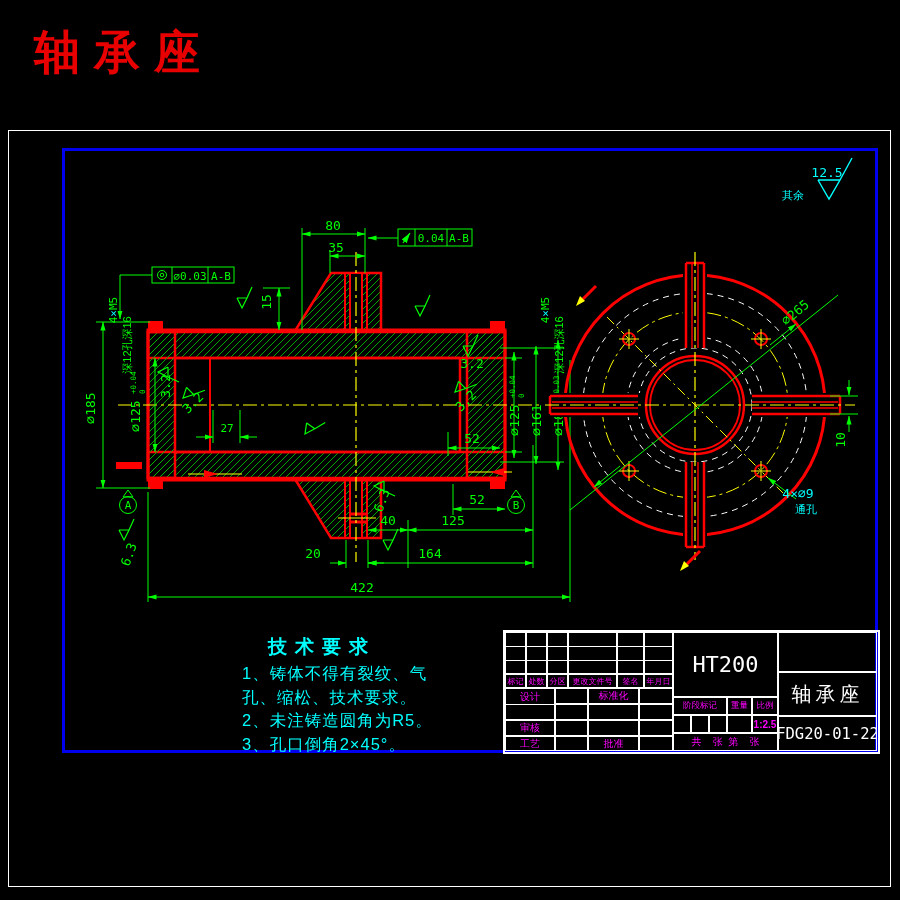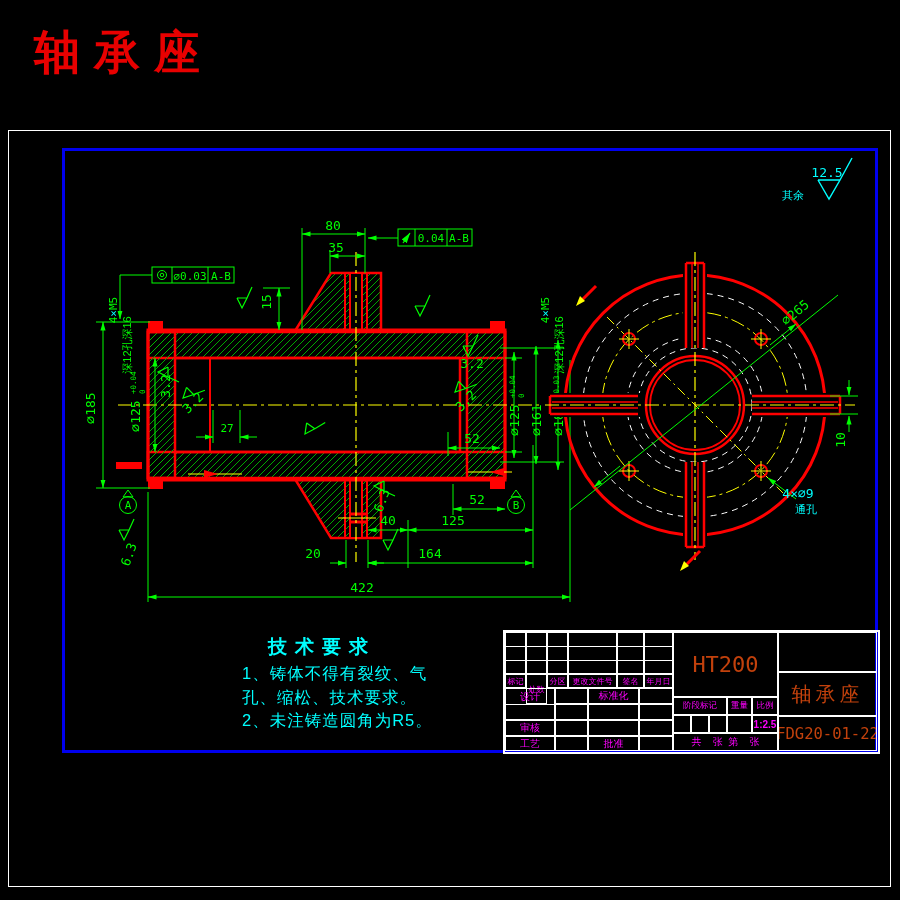--- a/index.html
+++ b/index.html
@@ -20,21 +20,21 @@
   
   .tech{position:absolute;left:226px;top:634px;color:#00ffff;width:230px;margin-left:16px;}
   .tech .t-title{font-size:19px;letter-spacing:8px;margin-left:26px;margin-bottom:2px;font-weight:bold;}
   .tech .t-line{font-size:16.5px;line-height:23.5px;letter-spacing:1px;}
   
   .tblock{position:absolute;left:503px;top:630px;width:377px;height:124px;
           border:2.5px solid #fff;box-sizing:border-box;}
   .tb-cell{position:absolute;border:1px solid #fff;box-sizing:border-box;display:flex;
            align-items:center;justify-content:center;color:#ff00ff;font-size:9px;
            overflow:hidden;white-space:nowrap;}
-  .tb-green{color:#c2410c;}
+  .tb-green{color:#ffffff;}
   .tb-line{position:absolute;border-top:1px solid #fff;height:0;}
 </style>
 </head>
 <body>
 
 <div class="stage">
 
   <div class="page-title">轴承座</div>
   <div class="outer-frame"></div>
   <div class="inner-frame"></div>
@@ -350,35 +350,36 @@
       </g>
       <text class="dt cyt" font-size="11" x="827" y="177">12.5</text>
     </g>
   </svg>
 
   <div class="tech">
     <div class="t-title">技术要求</div>
     <div class="t-line">1、铸体不得有裂纹、气</div>
     <div class="t-line">孔、缩松、技术要求。</div>
     <div class="t-line">2、未注铸造圆角为R5。</div>
+    <div class="t-line">3、孔口倒角2×45°。</div>
   </div>
 
   <div class="tblock">
 
     <div class="tb-cell" style="left:0;top:0;width:21px;height:42px;"></div>
     <div class="tb-cell" style="left:21px;top:0;width:21px;height:42px;"></div>
     <div class="tb-cell" style="left:42px;top:0;width:21px;height:42px;"></div>
     <div class="tb-cell" style="left:63px;top:0;width:49px;height:42px;"></div>
     <div class="tb-cell" style="left:112px;top:0;width:27px;height:42px;"></div>
     <div class="tb-cell" style="left:139px;top:0;width:29px;height:42px;"></div>
     <div class="tb-line" style="left:0;top:14px;width:168px;"></div>
     <div class="tb-line" style="left:0;top:28px;width:168px;"></div>
 
     <div class="tb-cell" style="left:0;top:42px;width:21px;height:14px;font-size:8px;">标记</div>
-    <div class="tb-cell" style="left:21px;top:42px;width:21px;height:30px;font-size:8px;">处数</div>
+    <div class="tb-cell" style="left:21px;top:42px;width:21px;height:14px;font-size:8px;">处数</div>
     <div class="tb-cell" style="left:42px;top:42px;width:21px;height:14px;font-size:8px;">分区</div>
     <div class="tb-cell" style="left:63px;top:42px;width:49px;height:14px;font-size:8px;">更改文件号</div>
     <div class="tb-cell" style="left:112px;top:42px;width:27px;height:14px;font-size:8px;">签名</div>
     <div class="tb-cell" style="left:139px;top:42px;width:29px;height:14px;font-size:8px;">年月日</div>
 
     <div class="tb-cell" style="left:0;top:56px;width:50px;height:17px;font-size:10px;">设计</div>
     <div class="tb-cell" style="left:50px;top:56px;width:33px;height:16px;"></div>
     <div class="tb-cell" style="left:83px;top:56px;width:51px;height:16px;font-size:10px;">标准化</div>
     <div class="tb-cell" style="left:134px;top:56px;width:34px;height:16px;"></div>
 

